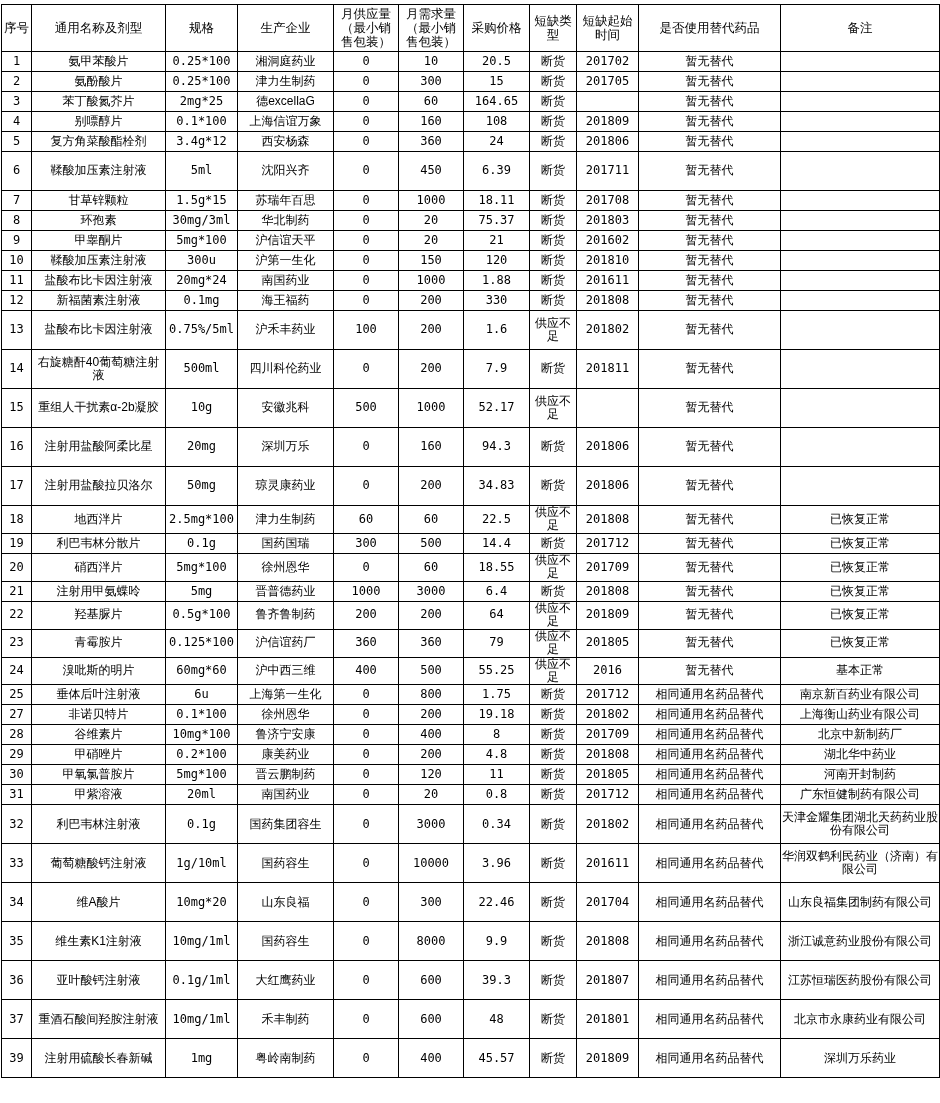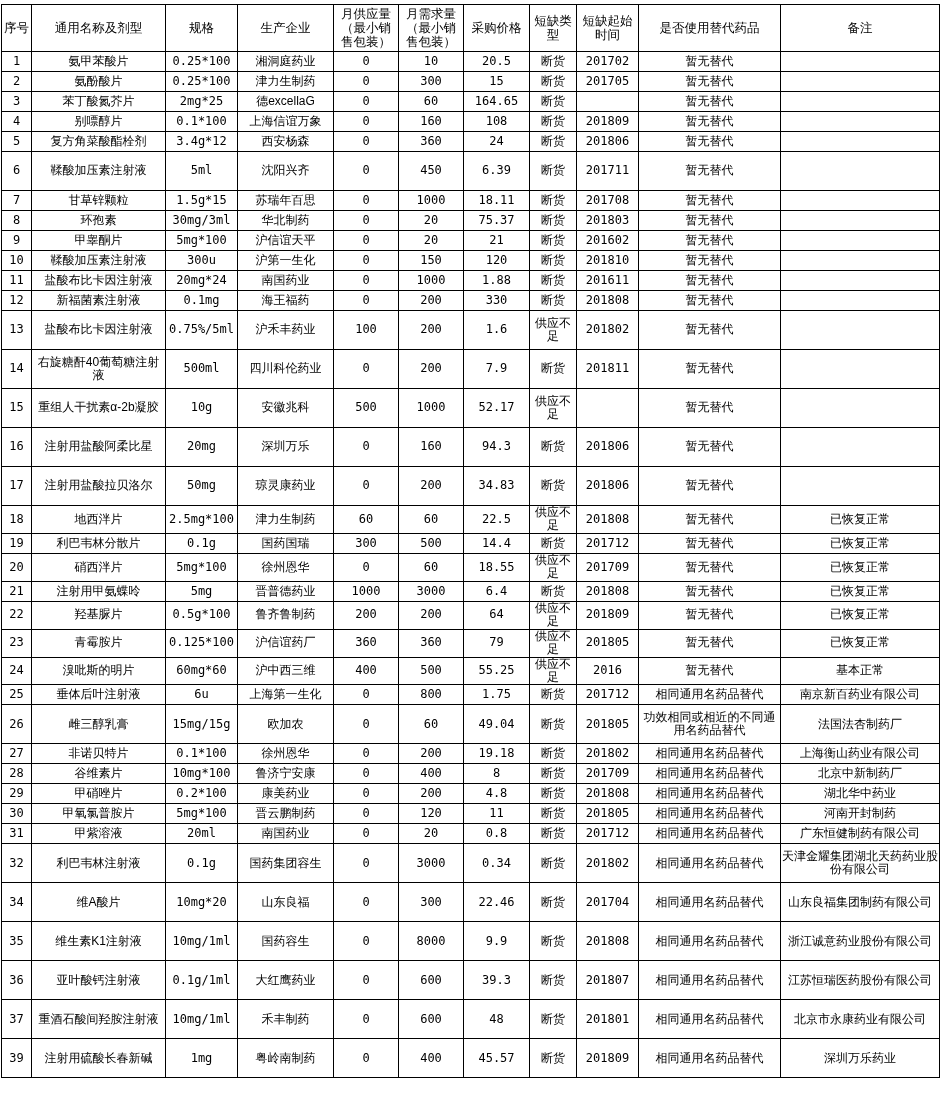--- a/index.html
+++ b/index.html
@@ -416,33 +416,20 @@
         <td class="spec">6u</td>
         <td class="mfr">上海第一生化</td>
         <td class="num">0</td>
         <td class="num">800</td>
         <td class="num">1.75</td>
         <td class="type">断货</td>
         <td class="start">201712</td>
         <td class="alt">相同通用名药品替代</td>
         <td class="note">南京新百药业有限公司</td>
       </tr>
-      <tr class="r2">
-        <td class="idx">26</td>
-        <td class="name">雌三醇乳膏</td>
-        <td class="spec">15mg/15g</td>
-        <td class="mfr">欧加农</td>
-        <td class="num">0</td>
-        <td class="num">60</td>
-        <td class="num">49.04</td>
-        <td class="type">断货</td>
-        <td class="start">201805</td>
-        <td class="alt">功效相同或相近的不同通用名药品替代</td>
-        <td class="note">法国法杏制药厂</td>
-      </tr>
       <tr class="r1">
         <td class="idx">27</td>
         <td class="name">非诺贝特片</td>
         <td class="spec">0.1*100</td>
         <td class="mfr">徐州恩华</td>
         <td class="num">0</td>
         <td class="num">200</td>
         <td class="num">19.18</td>
         <td class="type">断货</td>
         <td class="start">201802</td>
@@ -508,20 +495,33 @@
         <td class="mfr">国药集团容生</td>
         <td class="num">0</td>
         <td class="num">3000</td>
         <td class="num">0.34</td>
         <td class="type">断货</td>
         <td class="start">201802</td>
         <td class="alt">相同通用名药品替代</td>
         <td class="note">天津金耀集团湖北天药药业股份有限公司</td>
       </tr>
       <tr class="r2">
+        <td class="idx">33</td>
+        <td class="name">葡萄糖酸钙注射液</td>
+        <td class="spec">1g/10ml</td>
+        <td class="mfr">国药容生</td>
+        <td class="num">0</td>
+        <td class="num">10000</td>
+        <td class="num">3.96</td>
+        <td class="type">断货</td>
+        <td class="start">201611</td>
+        <td class="alt">相同通用名药品替代</td>
+        <td class="note">华润双鹤利民药业（济南）有限公司</td>
+      </tr>
+      <tr class="r2">
         <td class="idx">34</td>
         <td class="name">维A酸片</td>
         <td class="spec">10mg*20</td>
         <td class="mfr">山东良福</td>
         <td class="num">0</td>
         <td class="num">300</td>
         <td class="num">22.46</td>
         <td class="type">断货</td>
         <td class="start">201704</td>
         <td class="alt">相同通用名药品替代</td>

